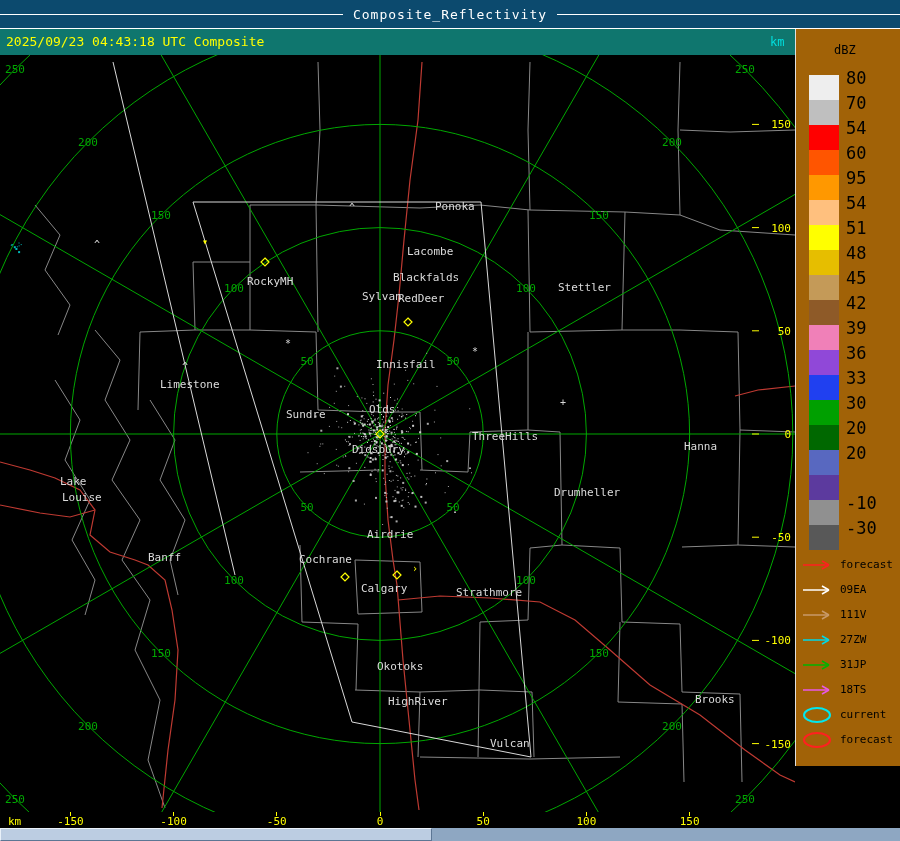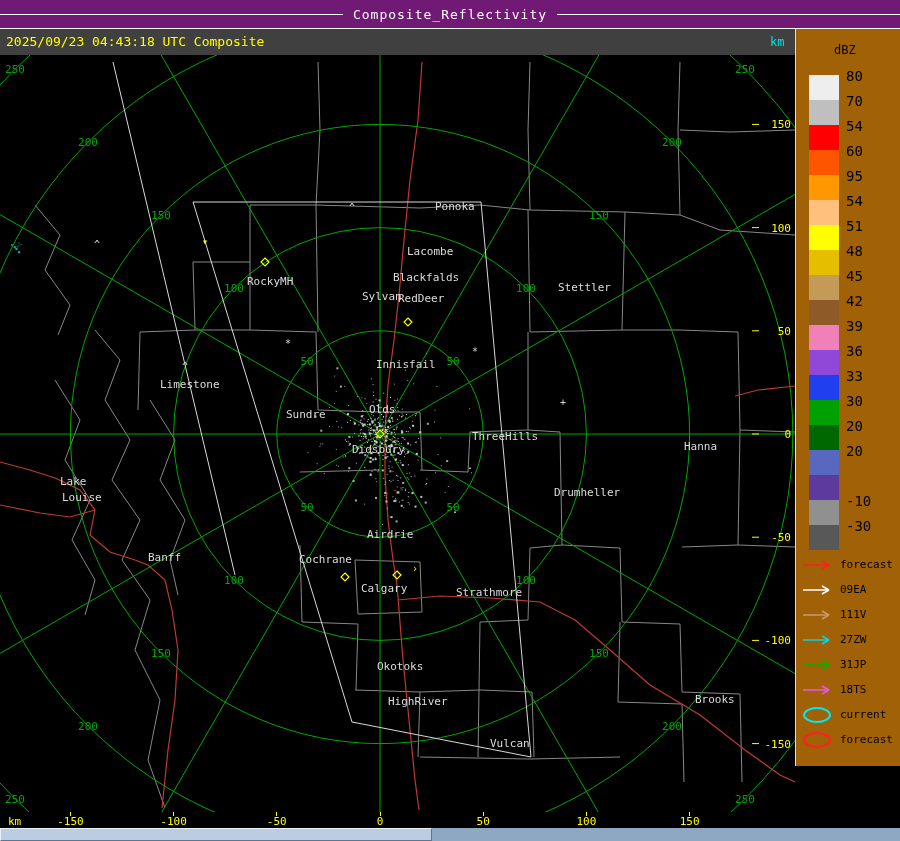--- a/index.html
+++ b/index.html
@@ -1,42 +1,42 @@
 <!DOCTYPE html>
 <html><head>
 <meta charset="utf-8">
 <style>
   *{margin:0;padding:0;box-sizing:border-box}
   html,body{background:#000}
   body{width:900px;height:841px;position:relative;overflow:hidden;
        font-family:"DejaVu Sans Mono",monospace}
-  #titlebar{position:absolute;top:0;left:0;width:900px;height:29px;background:#701a75;
+  #titlebar{position:absolute;top:0;left:0;width:900px;height:29px;background:#0c4a6e;
             display:flex;align-items:center;border-bottom:1px solid #fff}
   .tline{flex:1;height:1px;background:#fff}
   #title-text{color:#fff;font-size:13px;padding:0 10px;letter-spacing:1px;white-space:nowrap}
-  #header-row{position:absolute;top:29px;left:0;width:795px;height:26px;background:#404040}
+  #header-row{position:absolute;top:29px;left:0;width:795px;height:26px;background:#0f766e}
   #timestamp{position:absolute;left:6px;top:5px;color:#ffff00;font-size:13px;white-space:nowrap}
   #km-top{position:absolute;left:770px;top:6px;color:#00dede;font-size:12px}
   #map-wrap{position:absolute;top:55px;left:0;width:795px;height:757px;background:#000}
   #map-svg{display:block}
   #x-axis{position:absolute;top:812px;left:0;width:795px;height:16px;background:#000}
   #km-bottom{position:absolute;left:8px;top:3px;color:#ffff00;font-size:11px}
   .xtick{position:absolute;top:0;width:1px;height:4px;background:#ffff00}
   .xlabel{position:absolute;top:3px;transform:translateX(-50%);color:#ffff00;font-size:11px}
   #scrollbar{position:absolute;top:828px;left:0;width:900px;height:13px;background:#8ea7c2}
   #scroll-thumb{position:absolute;left:0;top:0;width:432px;height:13px;background:#bccde2;
                 border-top:1px solid #e9f1f9;border-left:1px solid #e9f1f9;
                 border-right:1px solid #5c7694;border-bottom:1px solid #5c7694}
   #sidebar{position:absolute;top:29px;left:795px;width:105px;height:737px;
            background:#a16207;border-left:1px solid #e0e0e0}
   #dbz{position:absolute;top:14px;left:38px;font-size:12px;color:#000}
   #scale{position:absolute;top:46px;left:0;width:104px}
   .scale-row{position:relative;height:25px}
   .swatch{position:absolute;left:13px;top:0;width:30px;height:25px}
-  .slabel{position:absolute;left:50px;top:-7px;font-size:14px;color:#000}
+  .slabel{position:absolute;left:50px;top:-7px;font-size:17px;color:#000}
   #legend{position:absolute;top:523px;left:2px;width:104px}
   .legend-row{position:relative;height:25px;display:flex;align-items:center}
   .legend-icon{width:40px;height:20px;flex:none;margin-left:2px}
   .legend-label{font-size:11px;color:#000}
   svg text{font-family:"DejaVu Sans Mono",monospace}
 </style>
 </head>
 <body>
 
 <div id="titlebar">

